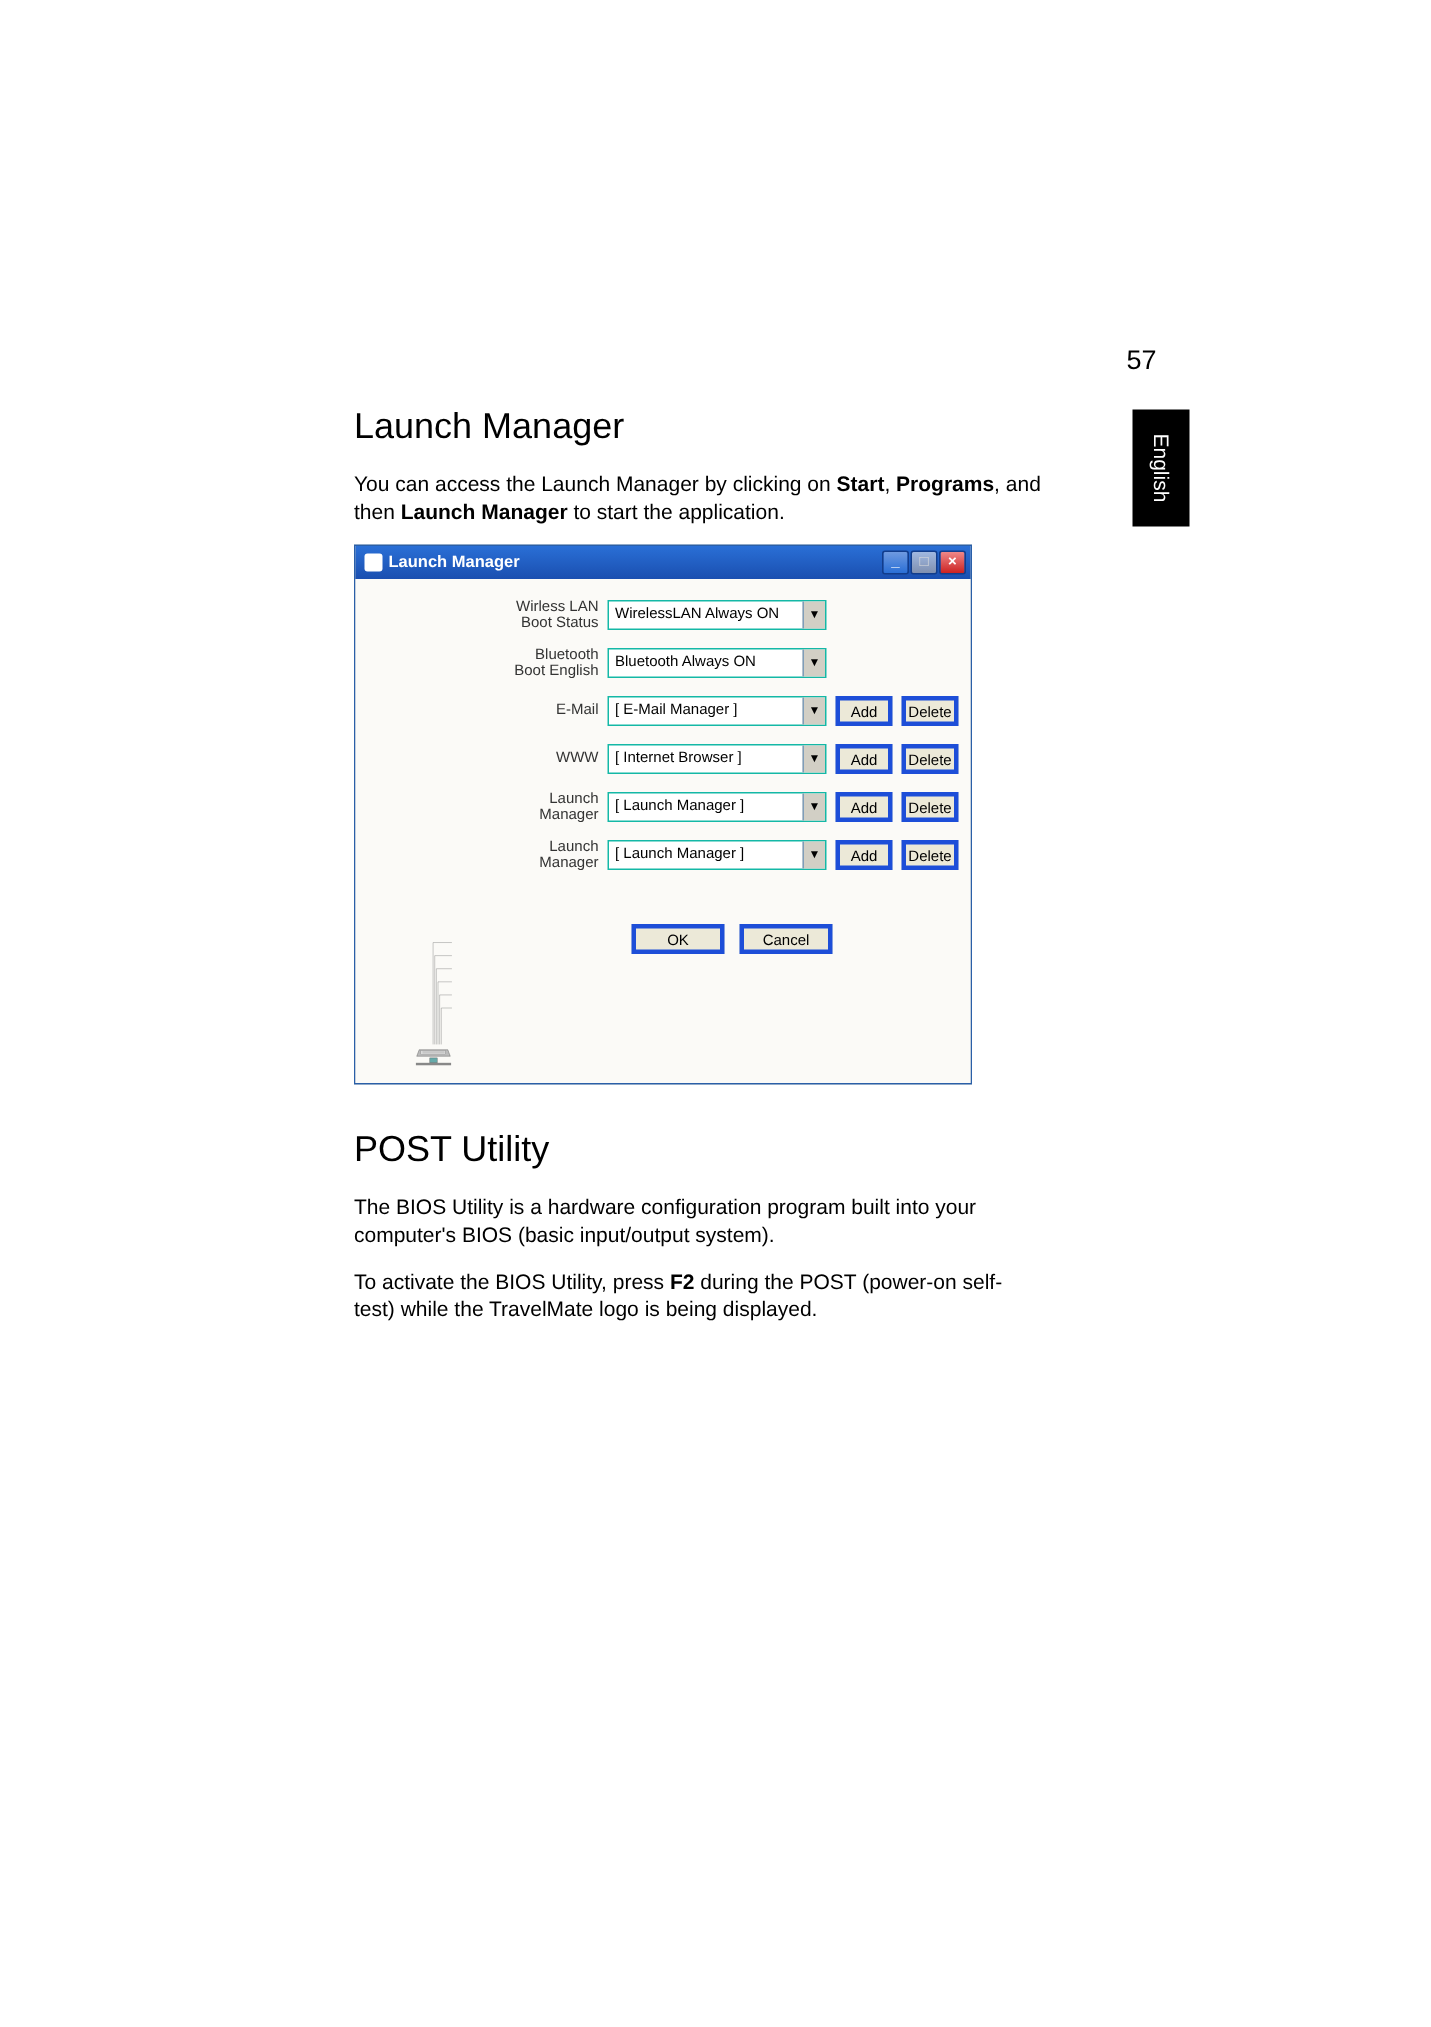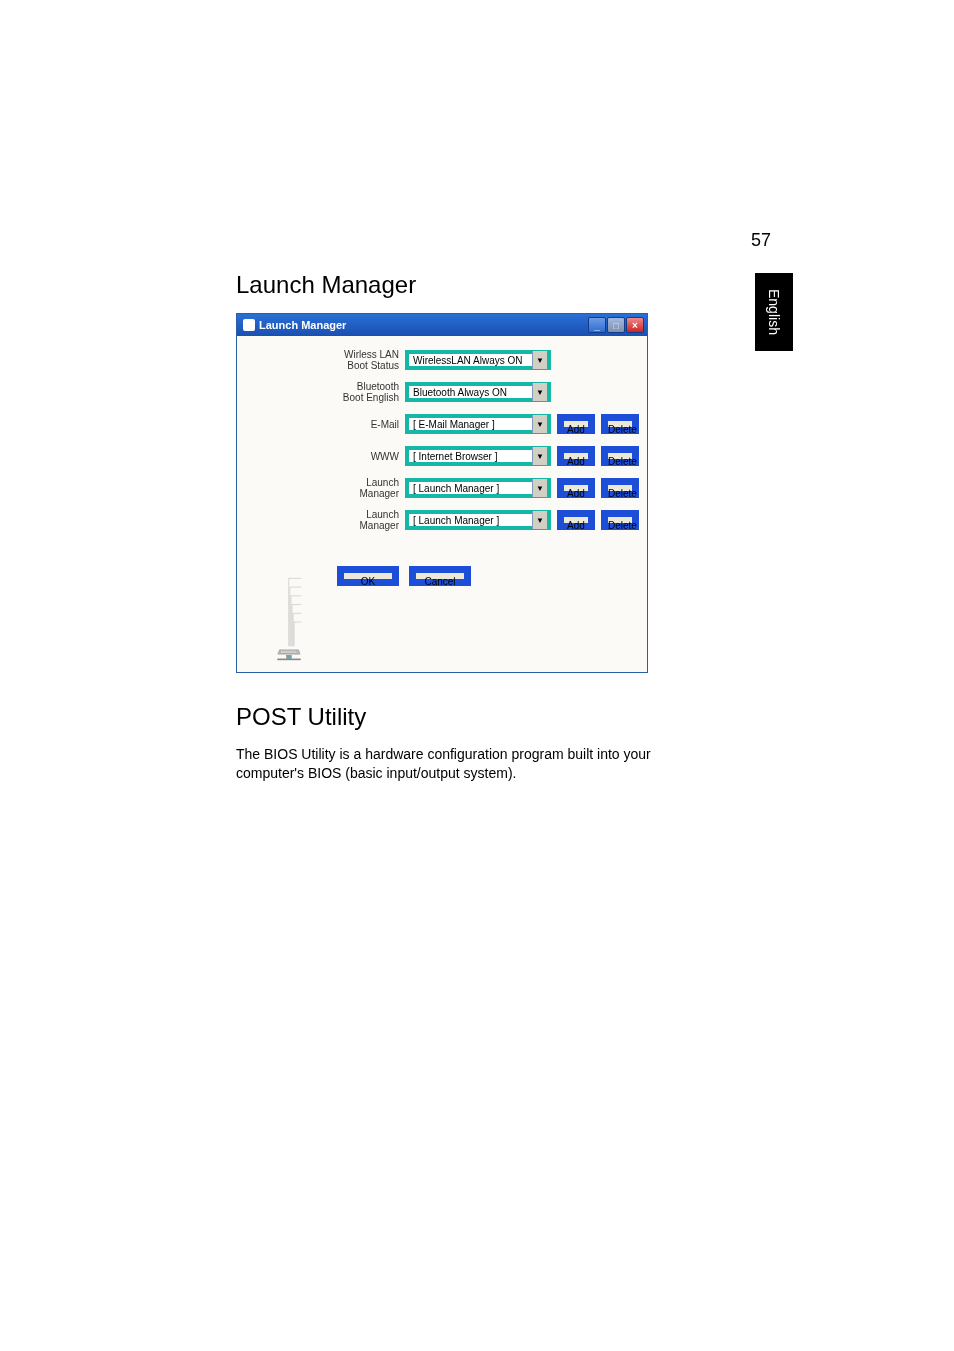--- a/index.html
+++ b/index.html
@@ -130,70 +130,74 @@
   .lm-label {
     width: 62px;
     text-align: right;
     font-size: 10px;
     line-height: 1.1;
     color: #333;
   }
   .lm-combo {
     flex: 1;
     height: 20px;
-    border: 4px solid #14b8a6;
+    border: 1px solid #14b8a6;
     background: #fff;
     display: flex;
     align-items: center;
     justify-content: space-between;
     padding-left: 4px;
     font-size: 10px;
   }
   .lm-combo-arrow {
     width: 15px;
     height: 18px;
     background: #d2cfc5;
     border-left: 1px solid #7f9db9;
     display: flex;
     align-items: center;
     justify-content: center;
     font-size: 8px;
   }
   .lm-btn {
     width: 38px;
     height: 20px;
-    border: 7px solid #1d4ed8;
+    border: 3px solid #1d4ed8;
     background: #ece9d8;
     font-size: 10px;
     text-align: center;
     line-height: 18px;
     cursor: pointer;
   }
   .lm-footer {
     display: flex;
+    justify-content: center;
     gap: 10px;
     padding-top: 30px;
     padding-bottom: 10px;
   }
   .lm-footer .lm-btn { width: 62px; }
 
   
   .leader { stroke: #777; stroke-width: 1; fill: none; }
 </style>
 </head>
 <body>
 
 <div class="page-number">57</div>
 
 <div class="side-tab">English</div>
 
 <div class="content">
   <h2 class="section">Launch Manager</h2>
 
 
+  <p class="body">
+    <span>You can access the Launch Manager by clicking on </span><span class="bold">Start</span><span>, </span><span class="bold">Programs</span><span>, and then </span><span class="bold">Launch Manager</span><span> to start the application.</span>
+  </p>
 
   <div class="lm-window">
     <div class="lm-titlebar">
       <div class="lm-title">
         <span class="lm-title-icon"></span>
         <span>Launch Manager</span>
       </div>
       <div class="lm-winbtns">
         <div class="lm-winbtn min">
             <span>_</span>
@@ -297,13 +301,16 @@
           <div class="lm-btn">OK</div>
           <div class="lm-btn">Cancel</div>
         </div>
       </div>
     </div>
   </div>
 
   <h2 class="section">POST Utility</h2>
 
   <p class="body">The BIOS Utility is a hardware configuration program built into your computer's BIOS (basic input/output system).</p>
+  <p class="body">
+    <span>To activate the BIOS Utility, press </span><span class="bold">F2</span><span> during the POST (power-on self-test) while the TravelMate logo is being displayed.</span>
+  </p>
 </div>
 
 </body></html>

